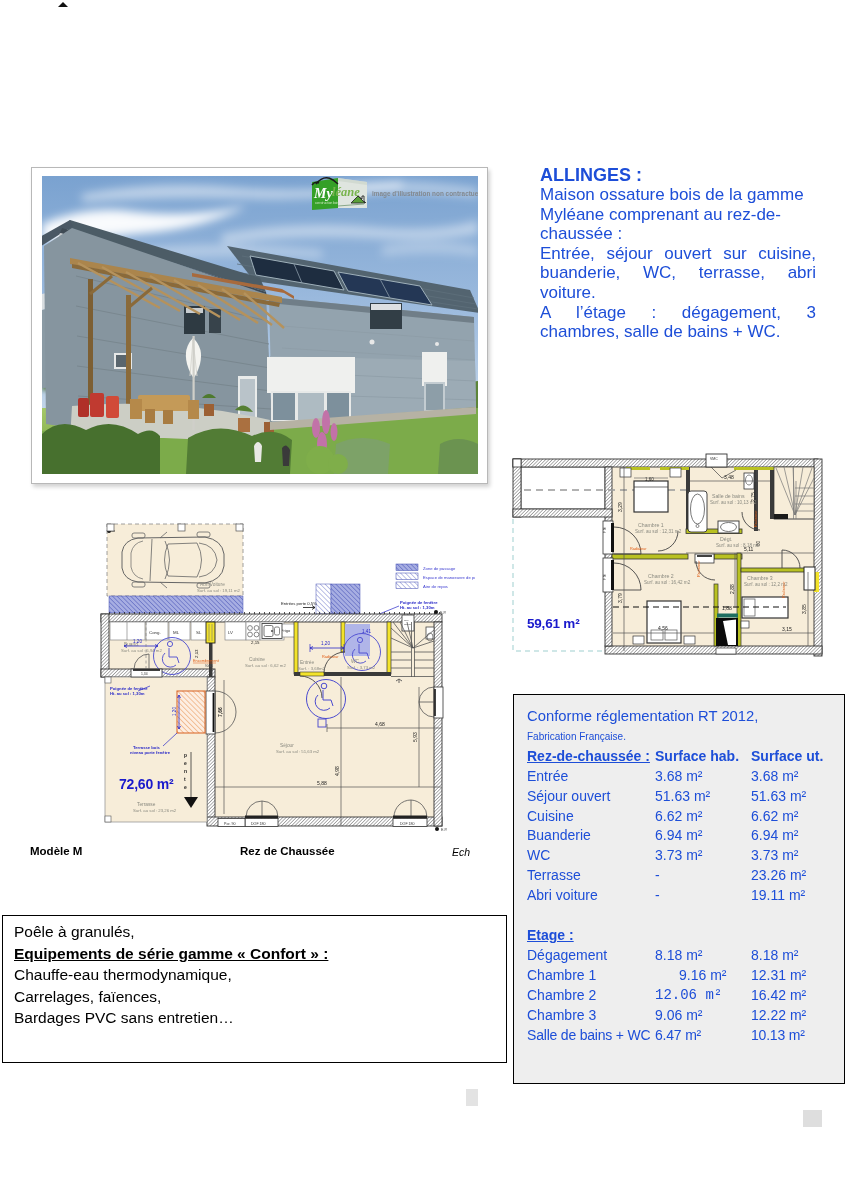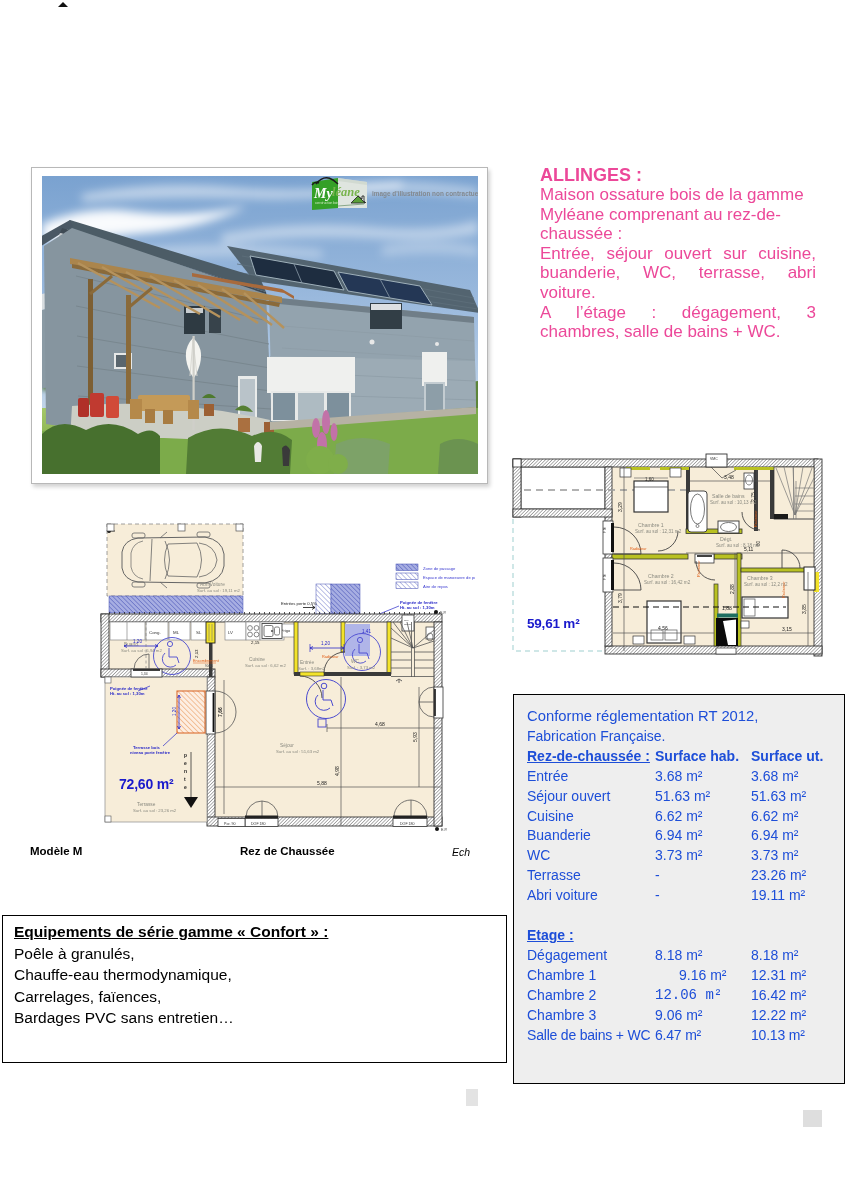--- a/index.html
+++ b/index.html
@@ -194,21 +194,21 @@
 <text x="272" y="22" font-family="Liberation Serif,serif" font-style="italic" font-weight="bold" font-size="14" fill="#ffffff">My</text>
 <text x="290" y="20" font-family="Liberation Serif,serif" font-style="italic" font-weight="bold" font-size="12.5" fill="#79b44e">léane</text>
 <text x="273" y="28" font-size="3.2" fill="#cde8c0">construction bois</text>
 <path d="M309,27 L316,20 L323,27 Z" fill="#5aa038" stroke="#2a2a2a" stroke-width="0.9"></path>
 <path d="M316,20 L320,23 L320,20 L322,20 L322,25 L324,27" fill="none" stroke="#2a2a2a" stroke-width="0.9"></path>
 <line x1="296" y1="30" x2="322" y2="28" stroke="#8aa88a" stroke-width="1"></line>
 </g>
 <text x="330" y="20" font-size="6.4" font-weight="bold" fill="#83898f">image d'illustration non contractuelle</text>
 </svg>
 
-<div class="abs" style="left:540px;top:165.5px;width:276px;font-size:17px;line-height:19.6px;color:#ec4899;">
+<div class="abs" style="left:540px;top:165.5px;width:276px;font-size:17px;line-height:19.6px;color:#1d4ed8;">
 <div style="font-weight:bold;font-size:18px;">ALLINGES&nbsp;:</div>
 <div>Maison ossature bois de la gamme</div>
 <div>Myléane comprenant au rez-de-</div>
 <div>chaussée&nbsp;:</div>
 <div class="jline" style="line-height:19.4px;">Entrée, séjour ouvert sur cuisine,</div>
 <div class="jline" style="line-height:19.6px;">buanderie, WC, terrasse, abri</div>
 <div>voiture.</div>
 <div class="jline" style="line-height:19.6px;">A l’étage : dégagement, 3</div>
 <div>chambres, salle de bains + WC.</div>
 </div>
@@ -709,32 +709,32 @@
 </svg>
 
 <div class="abs" style="left:30px;top:845px;font-size:11.5px;font-weight:bold;">Modèle M</div>
 
 <div class="abs" style="left:240px;top:845px;font-size:11.5px;font-weight:bold;">Rez de Chaussée</div>
 
 <div class="abs" style="left:452px;top:846px;font-size:10.5px;font-style:italic;">Ech</div>
 
 <div class="abs" style="left:2px;top:915px;width:503px;height:146px;border:1.5px solid #000;background:#fff;">
 <div style="margin:5px 0 0 11px;font-size:15.5px;line-height:21.5px;">
+<div>Poêle à granulés,</div>
 <div style="font-weight:bold;text-decoration:underline;">Equipements de série gamme «&nbsp;Confort&nbsp;»&nbsp;:</div>
-<div>Poêle à granulés,</div>
 <div>Chauffe-eau thermodynamique,</div>
 <div>Carrelages, faïences,</div>
 <div>Bardages PVC sans entretien…</div>
 </div>
 </div>
 
 <div class="abs" style="left:513px;top:694px;width:330px;height:388px;border:1.5px solid #000;background:#eeeeee;">
 <div style="margin:12px 0 0 13px;font-size:14px;line-height:19.9px;color:#1d4ed8;">
 <div style="font-size:14.8px;">Conforme réglementation RT 2012,</div>
-<div style="font-size:14px;">Fabrication Française.</div>
+<div style="font-size:10px;">Fabrication Française.</div>
 <div style="position:relative;"><span style="font-weight:bold;text-decoration:underline;margin-top:20px;">Rez-de-chaussée&nbsp;:</span><span class="c2" style="position:absolute;left:128px;font-weight:bold;">Surface hab.</span><span class="c3" style="position:absolute;left:224px;font-weight:bold;">Surface ut.</span></div>
 <div style="position:relative;">Entrée<span style="position:absolute;left:128px;">3.68 m²</span><span style="position:absolute;left:224px;">3.68 m²</span></div>
 <div style="position:relative;">Séjour ouvert<span style="position:absolute;left:128px;">51.63 m²</span><span style="position:absolute;left:224px;">51.63 m²</span></div>
 <div style="position:relative;">Cuisine<span style="position:absolute;left:128px;">6.62 m²</span><span style="position:absolute;left:224px;">6.62 m²</span></div>
 <div style="position:relative;">Buanderie<span style="position:absolute;left:128px;">6.94 m²</span><span style="position:absolute;left:224px;">6.94 m²</span></div>
 <div style="position:relative;">WC<span style="position:absolute;left:128px;">3.73 m²</span><span style="position:absolute;left:224px;">3.73 m²</span></div>
 <div style="position:relative;">Terrasse<span style="position:absolute;left:128px;">-</span><span style="position:absolute;left:224px;">23.26 m²</span></div>
 <div style="position:relative;">Abri voiture<span style="position:absolute;left:128px;">-</span><span style="position:absolute;left:224px;">19.11 m²</span></div>
 <div>&nbsp;</div>
 <div><span style="font-weight:bold;text-decoration:underline;">Etage&nbsp;:</span></div>

